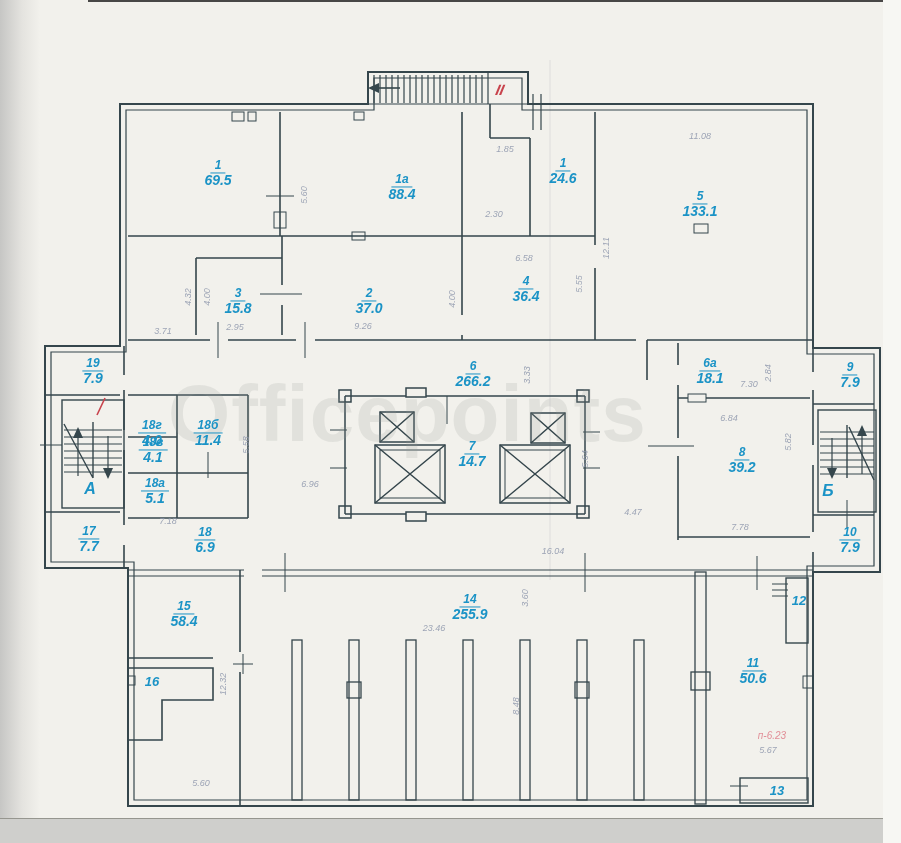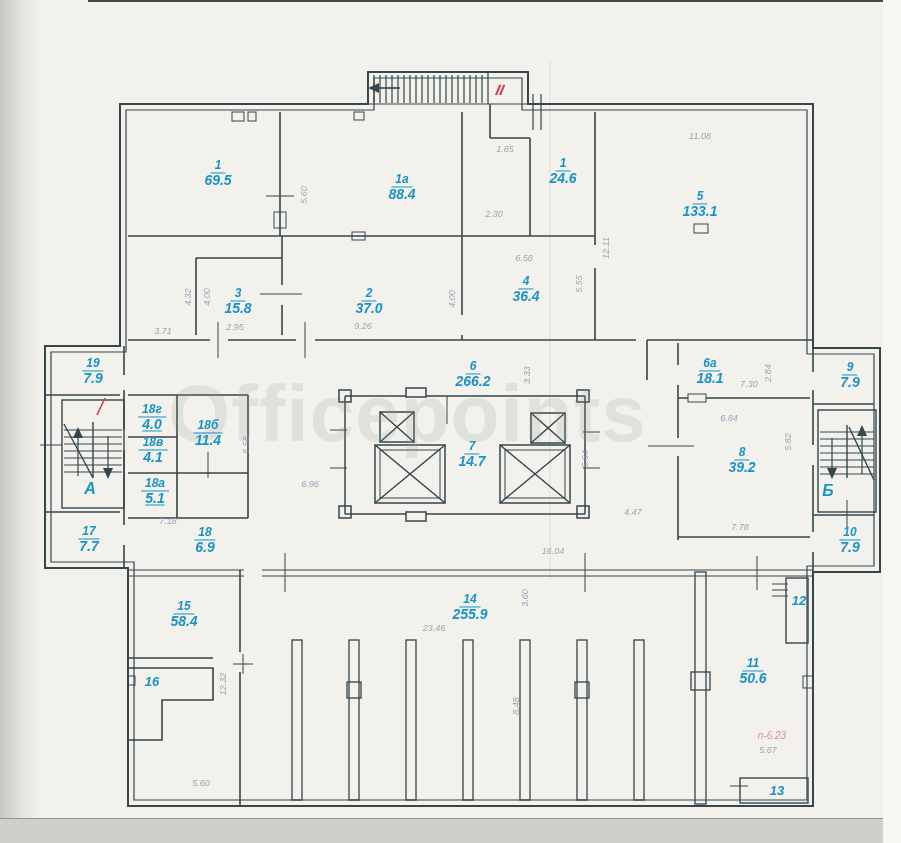--- a/index.html
+++ b/index.html
@@ -172,24 +172,24 @@
       <div class="room-label" style="left: 402px; top: 186px;"><span class="rnum">1а</span><span class="rarea">88.4</span></div>
       <div class="room-label" style="left: 563px; top: 170px;"><span class="rnum">1</span><span class="rarea">24.6</span></div>
       <div class="room-label" style="left: 700px; top: 203px;"><span class="rnum">5</span><span class="rarea">133.1</span></div>
       <div class="room-label" style="left: 238px; top: 300px;"><span class="rnum">3</span><span class="rarea">15.8</span></div>
       <div class="room-label" style="left: 369px; top: 300px;"><span class="rnum">2</span><span class="rarea">37.0</span></div>
       <div class="room-label" style="left: 526px; top: 288px;"><span class="rnum">4</span><span class="rarea">36.4</span></div>
       <div class="room-label" style="left: 473px; top: 373px;"><span class="rnum">6</span><span class="rarea">266.2</span></div>
       <div class="room-label" style="left: 710px; top: 370px;"><span class="rnum">6а</span><span class="rarea">18.1</span></div>
       <div class="room-label" style="left: 850px; top: 374px;"><span class="rnum">9</span><span class="rarea">7.9</span></div>
       <div class="room-label" style="left: 93px; top: 370px;"><span class="rnum">19</span><span class="rarea">7.9</span></div>
-      <div class="room-label" style="left: 152px; top: 416px; text-decoration: underline;"><span class="rnum">18г</span><span class="rarea">4.0</span></div>
+      <div class="room-label" style="left: 152px; top: 432px;"><span class="rnum">18г</span><span class="rarea">4.0</span></div>
       <div class="room-label" style="left: 208px; top: 432px;"><span class="rnum">18б</span><span class="rarea">11.4</span></div>
       <div class="room-label" style="left: 153px; top: 449px;"><span class="rnum">18в</span><span class="rarea">4.1</span></div>
-      <div class="room-label" style="left: 155px; top: 490px; text-decoration: underline;"><span class="rnum">18а</span><span class="rarea">5.1</span></div>
+      <div class="room-label" style="left: 155px; top: 490px;"><span class="rnum">18а</span><span class="rarea">5.1</span></div>
       <div class="room-label" style="left: 205px; top: 491px; margin-top: 48px;"><span class="rnum">18</span><span class="rarea">6.9</span></div>
       <div class="room-label" style="left: 472px; top: 453px;"><span class="rnum">7</span><span class="rarea">14.7</span></div>
       <div class="room-label" style="left: 742px; top: 459px;"><span class="rnum">8</span><span class="rarea">39.2</span></div>
       <div class="room-label" style="left: 89px; top: 538px;"><span class="rnum">17</span><span class="rarea">7.7</span></div>
       <div class="room-label" style="left: 850px; top: 539px;"><span class="rnum">10</span><span class="rarea">7.9</span></div>
       <div class="room-label" style="left: 184px; top: 613px;"><span class="rnum">15</span><span class="rarea">58.4</span></div>
       <div class="room-label" style="left: 152px; top: 681px; text-align: right;"><span class="rnum no-line">16</span></div>
       <div class="room-label" style="left: 470px; top: 606px;"><span class="rnum">14</span><span class="rarea">255.9</span></div>
       <div class="room-label" style="left: 799px; top: 600px;"><span class="rnum no-line">12</span></div>
       <div class="room-label" style="left: 753px; top: 670px;"><span class="rnum">11</span><span class="rarea">50.6</span></div>

